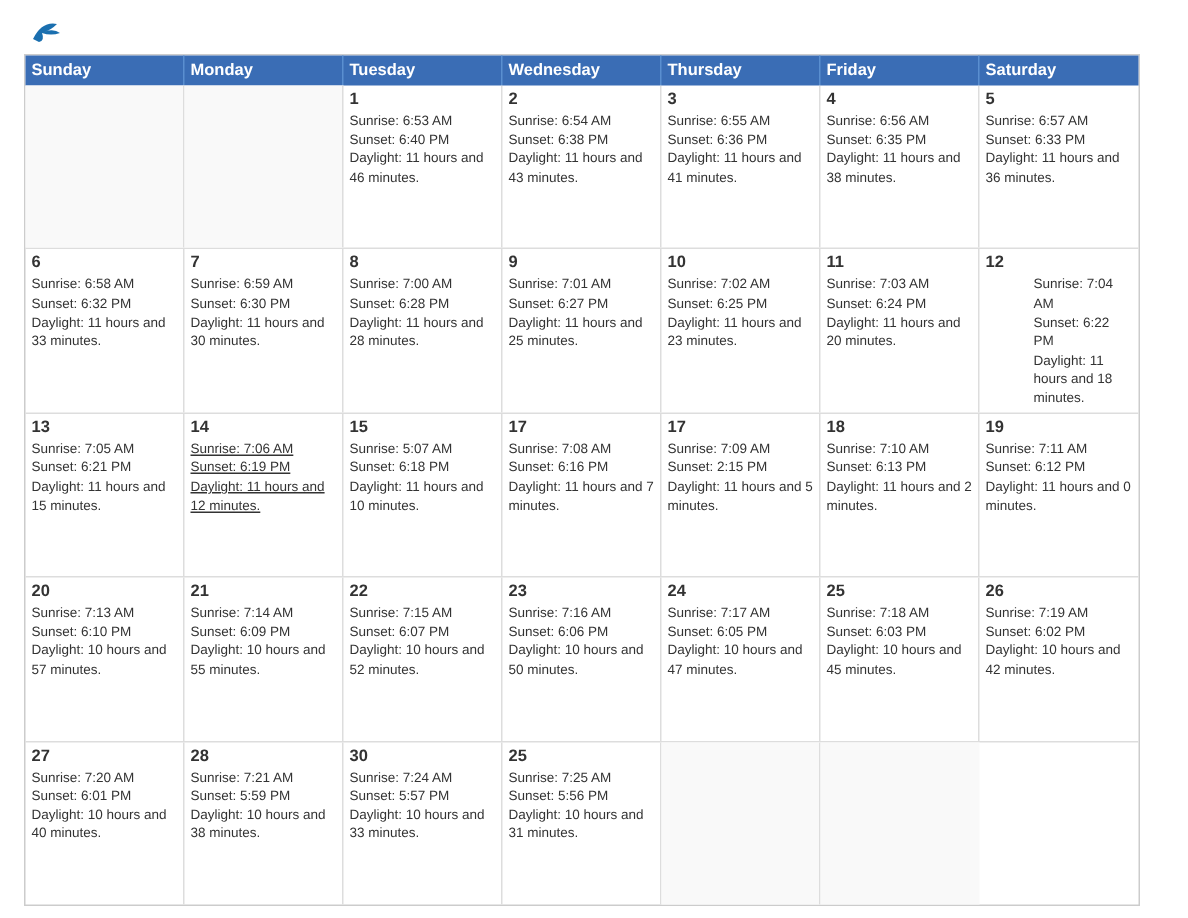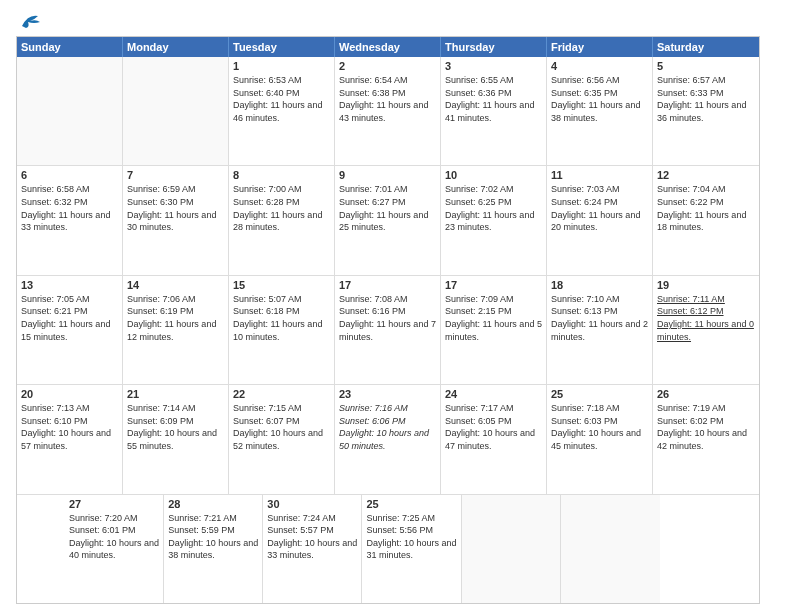--- a/index.html
+++ b/index.html
@@ -86,21 +86,21 @@
       flex: 1;
       display: flex;
       flex-direction: column;
     }
     .cal-row {
       display: grid;
       grid-template-columns: repeat(7, 1fr);
       flex: 1;
       border-bottom: 1px solid #ddd;
     }
-    .cal-row:last-child { border-bottom: none; margin-left: 48px; }
+    .cal-row:last-child { border-bottom: none; }
     .cal-cell {
       border-right: 1px solid #ddd;
       padding: 3px 4px;
       font-size: 9.5px;
       color: #333;
       vertical-align: top;
       min-height: 0;
     }
     .cal-cell:last-child { border-right: none; }
     .cal-cell.empty { background: #f9f9f9; }
@@ -213,35 +213,35 @@
 Daylight: 11 hours and 23 minutes.</div>
           </div>
           <div class="cal-cell">
             <span class="day-num">11</span>
             <div class="cell-text" style="white-space: pre-line;">Sunrise: 7:03 AM
 Sunset: 6:24 PM
 Daylight: 11 hours and 20 minutes.</div>
           </div>
           <div class="cal-cell">
             <span class="day-num">12</span>
-            <div class="cell-text" style="white-space: pre-line;">Sunrise: 7:04 AM
+            <div class="cell-text" style="white-space: pre-line; margin-left: 32px;">Sunrise: 7:04 AM
 Sunset: 6:22 PM
 Daylight: 11 hours and 18 minutes.</div>
           </div>
         </div>
         <div class="cal-row">
           <div class="cal-cell">
             <span class="day-num">13</span>
             <div class="cell-text" style="white-space: pre-line;">Sunrise: 7:05 AM
 Sunset: 6:21 PM
 Daylight: 11 hours and 15 minutes.</div>
           </div>
           <div class="cal-cell">
             <span class="day-num">14</span>
-            <div class="cell-text" style="white-space: pre-line;">Sunrise: 7:06 AM
+            <div class="cell-text" style="white-space: pre-line; text-decoration: underline;">Sunrise: 7:06 AM
 Sunset: 6:19 PM
 Daylight: 11 hours and 12 minutes.</div>
           </div>
           <div class="cal-cell">
             <span class="day-num">15</span>
             <div class="cell-text" style="white-space: pre-line;">Sunrise: 5:07 AM
 Sunset: 6:18 PM
 Daylight: 11 hours and 10 minutes.</div>
           </div>
           <div class="cal-cell">
@@ -257,21 +257,21 @@
 Daylight: 11 hours and 5 minutes.</div>
           </div>
           <div class="cal-cell">
             <span class="day-num">18</span>
             <div class="cell-text" style="white-space: pre-line;">Sunrise: 7:10 AM
 Sunset: 6:13 PM
 Daylight: 11 hours and 2 minutes.</div>
           </div>
           <div class="cal-cell">
             <span class="day-num">19</span>
-            <div class="cell-text" style="white-space: pre-line; text-decoration: underline;">Sunrise: 7:11 AM
+            <div class="cell-text" style="white-space: pre-line;">Sunrise: 7:11 AM
 Sunset: 6:12 PM
 Daylight: 11 hours and 0 minutes.</div>
           </div>
         </div>
         <div class="cal-row">
           <div class="cal-cell">
             <span class="day-num">20</span>
             <div class="cell-text" style="white-space: pre-line;">Sunrise: 7:13 AM
 Sunset: 6:10 PM
 Daylight: 10 hours and 57 minutes.</div>
@@ -283,21 +283,21 @@
 Daylight: 10 hours and 55 minutes.</div>
           </div>
           <div class="cal-cell">
             <span class="day-num">22</span>
             <div class="cell-text" style="white-space: pre-line;">Sunrise: 7:15 AM
 Sunset: 6:07 PM
 Daylight: 10 hours and 52 minutes.</div>
           </div>
           <div class="cal-cell">
             <span class="day-num">23</span>
-            <div class="cell-text" style="white-space: pre-line; font-style: italic;">Sunrise: 7:16 AM
+            <div class="cell-text" style="white-space: pre-line;">Sunrise: 7:16 AM
 Sunset: 6:06 PM
 Daylight: 10 hours and 50 minutes.</div>
           </div>
           <div class="cal-cell">
             <span class="day-num">24</span>
             <div class="cell-text" style="white-space: pre-line;">Sunrise: 7:17 AM
 Sunset: 6:05 PM
 Daylight: 10 hours and 47 minutes.</div>
           </div>
           <div class="cal-cell">

